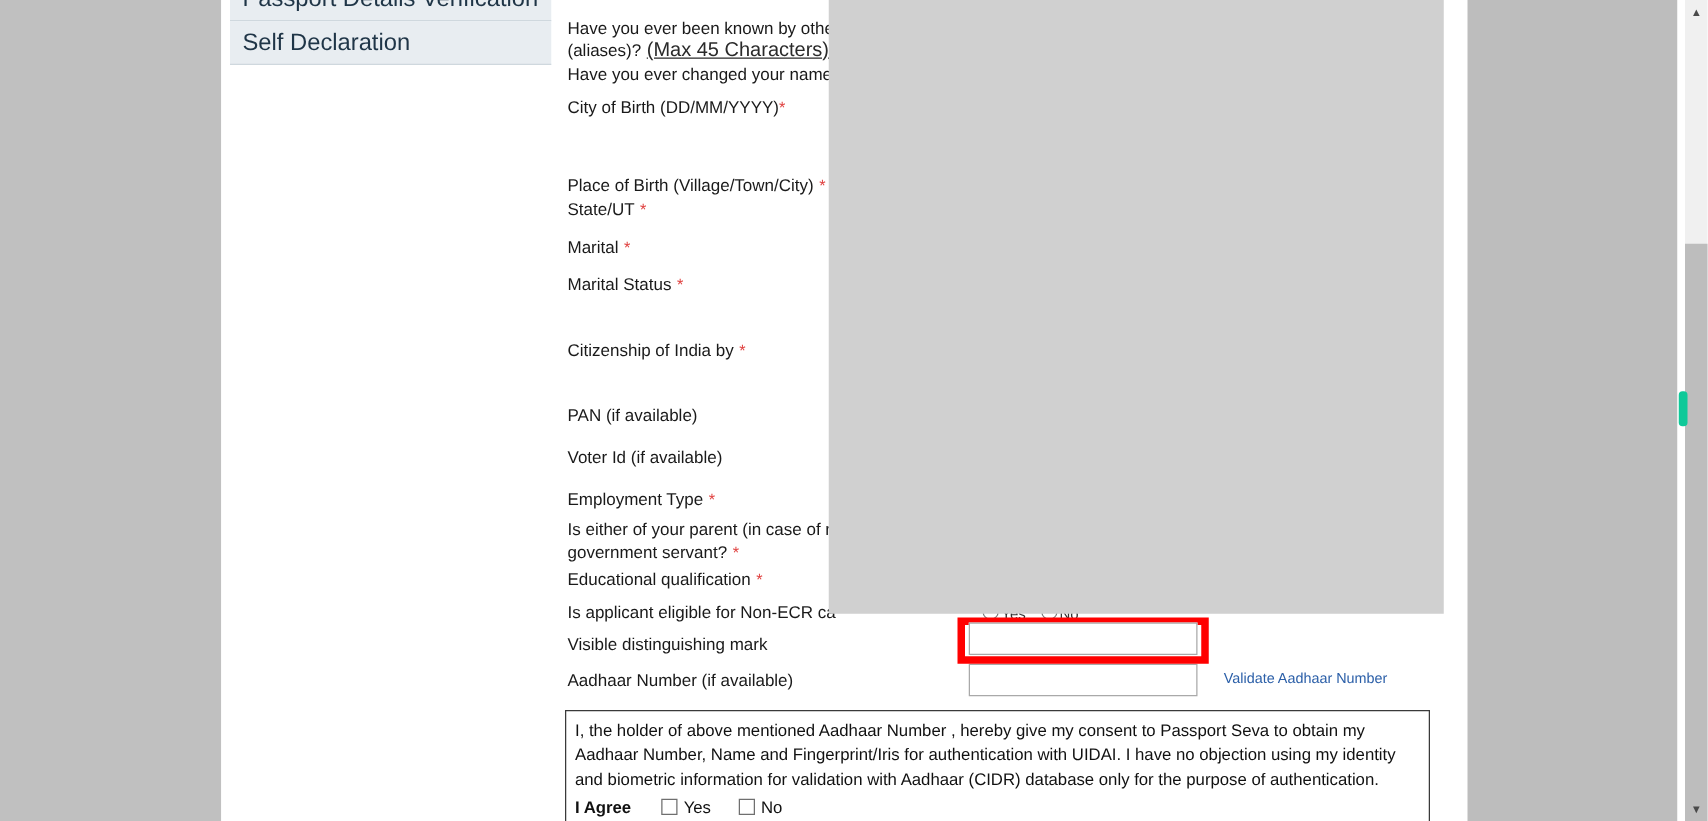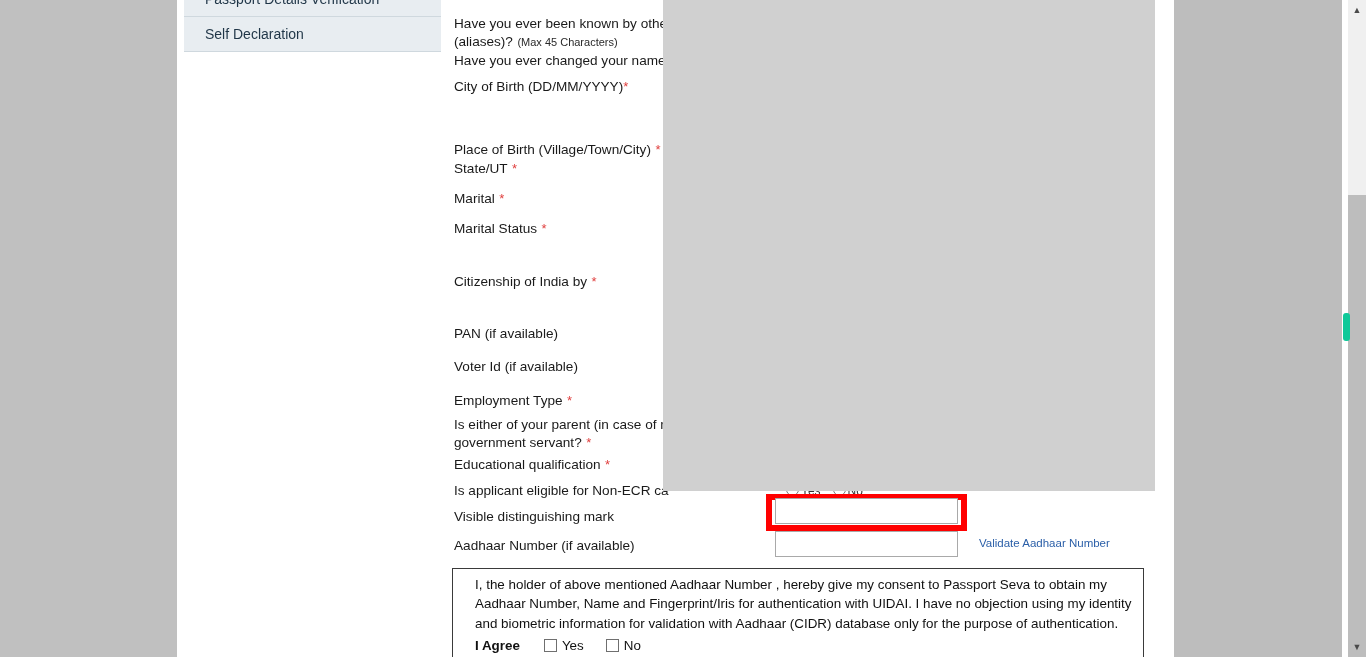--- a/index.html
+++ b/index.html
@@ -48,22 +48,22 @@
 
   
   .sidebar {
     position: absolute;
     left: 184px; top: -18px;
     width: 257px;
   }
   .sidebar-item {
     height: 35px;
     line-height: 35px;
-    padding-left: 21px;
-    font-size: 14px;
+    padding-left: 10px;
+    font-size: 19px;
     color: #1f3547;
     background: #e8edf1;
     border-bottom: 1px solid #cfd8de;
     box-sizing: border-box;
     white-space: nowrap;
   }
 
   
   .form-area {
     position: absolute;
@@ -80,22 +80,23 @@
     font-size: 13.6px;
     color: #1a1a1a;
     line-height: 16px;
     display: inline;
   }
   .req {
     color: #e0403f;
     font-size: 13px;
   }
   .hint {
-    font-size: 11px;
+    font-size: 16px;
     color: #2a2a2a;
+    text-decoration: underline;
   }
 
   
   .mask-overlay {
     position: absolute;
     left: 663px; top: 0;
     width: 492px; height: 491px;
     background: #d0d0d0;
     z-index: 40;
   }
@@ -167,21 +168,21 @@
   
   .consent-box {
     position: absolute;
     left: 452px; top: 568px;
     width: 692px;
     height: 89px;
     box-sizing: border-box;
     border: 1px solid #3a3a3a;
     border-bottom: none;
     background: #ffffff;
-    padding: 6px 7px 0 22px;
+    padding: 6px 7px 0 7px;
     z-index: 20;
   }
   .consent-text {
     font-size: 13.4px;
     line-height: 19.4px;
     color: #111;
     margin: 0;
   }
   .agree-row {
     margin-top: 5px;

